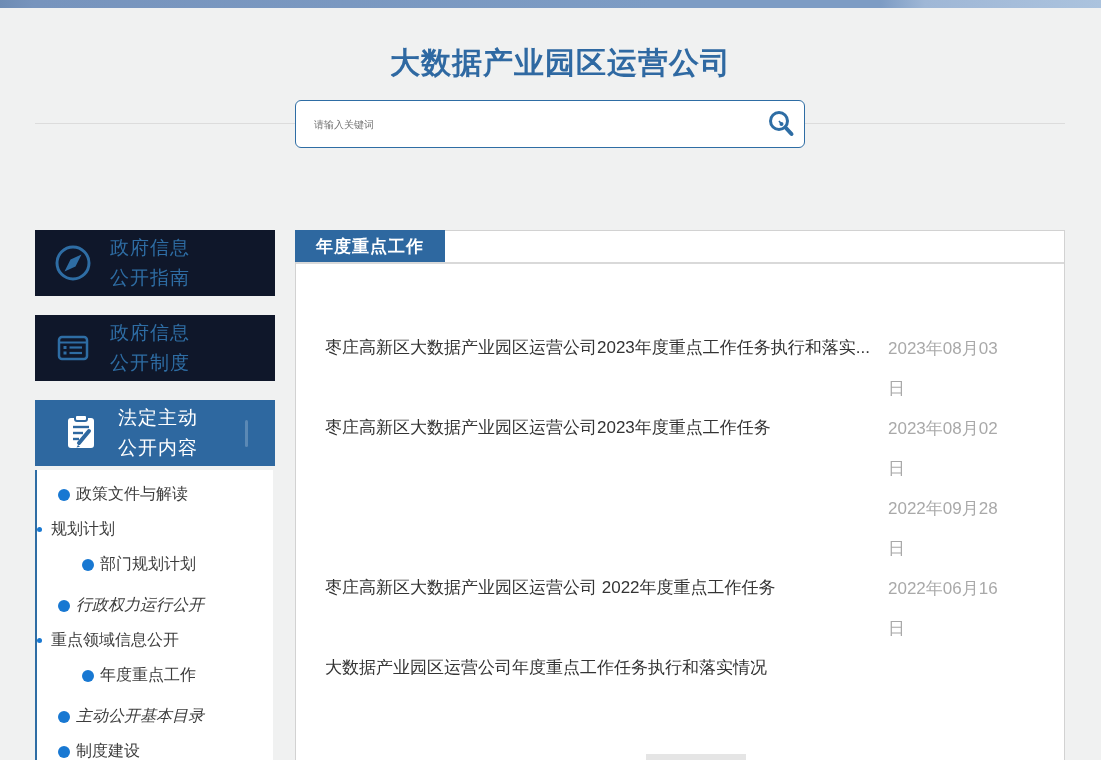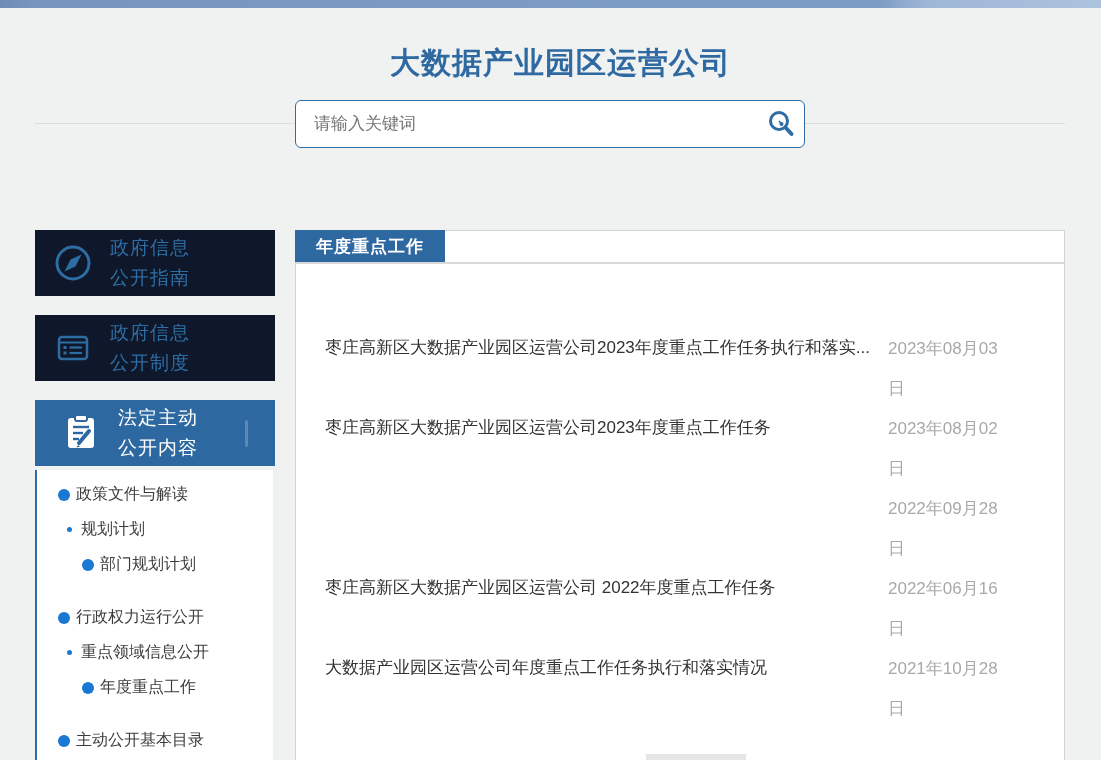--- a/index.html
+++ b/index.html
@@ -30,21 +30,21 @@
   }
 
   
   .search-box{
     position:absolute;left:295px;top:100px;width:508px;height:46px;
     background:#fff;border:1px solid var(--icon-blue,#2e6da4);border-radius:6px;
     z-index:1;display:flex;align-items:center;
   }
   .search-input{
     flex:1;height:100%;border:none;outline:none;background:transparent;
-    padding:0 12px 0 18px;font-size:17px;color:#333;
+    padding:0 12px 0 18px;font-size:10px;color:#333;
     font-family:"Liberation Sans","DejaVu Sans",sans-serif;
   }
   .search-btn{
     width:46px;height:100%;border:none;background:transparent;cursor:pointer;
     display:flex;align-items:center;justify-content:center;padding:0;
   }
 
   
   .sidebar{position:absolute;left:35px;top:230px;width:240px;}
   .menu-block{
@@ -69,23 +69,23 @@
   .submenu{
     position:absolute;left:0;top:240px;width:238px;height:290px;
     background:#fff;border-left:2px solid var(--icon-blue,#2e6da4);
     box-sizing:border-box;padding-top:7px;
   }
   .sub-item{
     position:relative;height:35px;display:flex;align-items:center;
     font-size:16px;color:#3c3c3c;cursor:pointer;
   }
   .sub-item.lv1{padding-left:21px;}
-  .sub-item.bullet{padding-left:30px;}
+  .sub-item.bullet{}
   .sub-item.lv2{padding-left:45px;}
-  .sub-item.gap{margin-top:18px;}
+  .sub-item.gap{margin-top:6px;font-style:italic;}
   .sub-cube{
     width:12px;height:12px;border-radius:50%;
     background:var(--bullet-blue,#1878d2);margin-right:6px;flex:0 0 12px;
   }
   .sub-dot{
     width:5px;height:5px;border-radius:50%;
     background:var(--bullet-blue,#1878d2);margin-right:9px;flex:0 0 5px;
   }
 
   
@@ -234,20 +234,19 @@
       </div>
       <div class="article-row">
         <div class="article-date">2022年09月28日</div>
       </div>
       <div class="article-row">
         <div class="article-title">枣庄高新区大数据产业园区运营公司 2022年度重点工作任务</div>
         <div class="article-date">2022年06月16日</div>
       </div>
       <div class="article-row">
         <div class="article-title">大数据产业园区运营公司年度重点工作任务执行和落实情况</div>
-        <div class="article-date">2021年10月28日</div>
       </div>
     </div>
 
     <div class="pager-stub"></div>
   </main>
 
 </div>
 
 </body></html>

